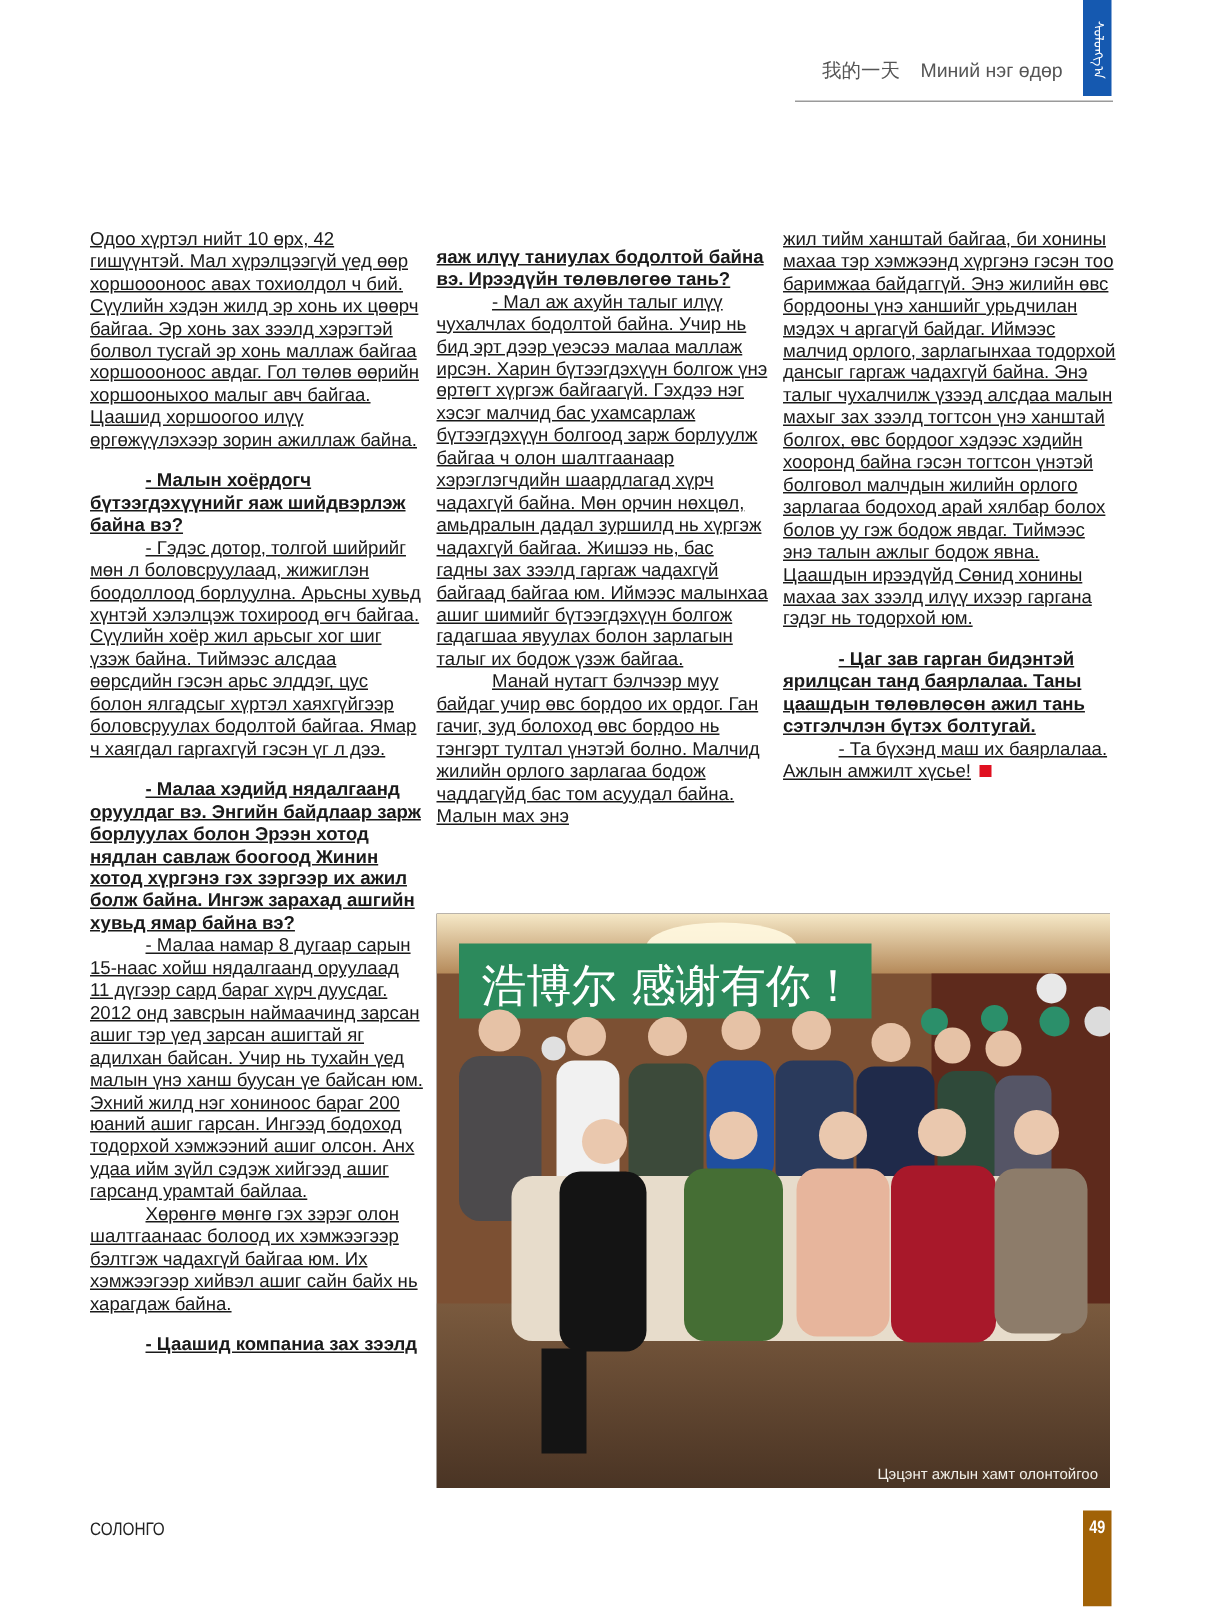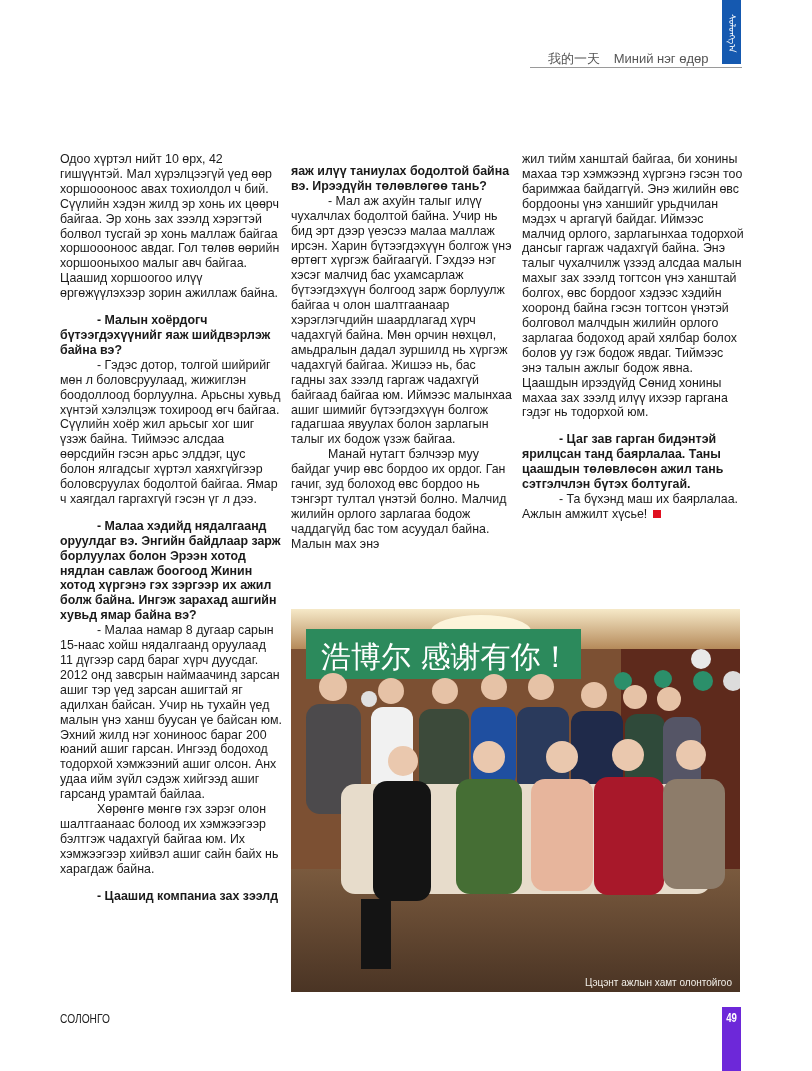--- a/index.html
+++ b/index.html
@@ -1,33 +1,33 @@
 <!DOCTYPE html>
 <html><head>
 <meta charset="utf-8">
 <style>
   html, body { margin:0; padding:0; }
   body { width:812px; height:1071px; background:#ffffff; position:relative; overflow:hidden; font-family:"Liberation Sans", sans-serif; color:#1a1a1a; }
   .top-tab { position:absolute; left:722px; top:0; width:19px; height:64px; background:#1559b0; }
   .top-tab .mong { position:absolute; left:2px; top:8px; width:15px; height:50px; color:#fff; font-size:9px; writing-mode:vertical-lr; line-height:15px; text-align:center; }
   .header-line { position:absolute; left:530px; top:67px; width:212px; height:1px; background:#9a9a9a; }
-  .header-text { position:absolute; left:548px; top:50px; font-size:13px; color:#555; white-space:nowrap; }
+  .header-text { position:absolute; left:548px; top:38px; font-size:13px; color:#555; white-space:nowrap; }
   .header-text .zh { margin-right:10px; }
   .col { position:absolute; top:152px; width:222px; font-size:12.4px; line-height:14.9px; }
-  .col p { margin:0; text-align:left; }
+  .col p { margin:0; text-align:left;text-decoration:underline; }
   .col p.ind { text-indent:37px; }
   .col p.q { font-weight:bold;margin-top:12px; }
   #col1 { left:60px; }
   #col2 { left:291px; }
   #col3 { left:522px; }
   .end-mark { display:inline-block; width:8px; height:8px; background:#e01020; margin-left:6px; vertical-align:0; }
   .photo { position:absolute; left:291px; top:609px; width:449px; height:383px; overflow:hidden; background:#737373; }
   .photo svg { display:block; }
   .footer-left { position:absolute; left:60px; top:1012px; font-size:12px; color:#222; letter-spacing:0; transform:scaleX(0.85); transform-origin:left; }
-  .page-tab { position:absolute; left:722px; top:1007px; width:19px; height:64px; background:#6d28d9; }
+  .page-tab { position:absolute; left:722px; top:1007px; width:19px; height:64px; background:#a16207; }
   .page-tab span { position:absolute; top:4px; left:0; width:19px; text-align:center; color:#fff; font-size:12px; font-weight:bold; transform:scaleX(0.8); }
 </style>
 </head>
 <body>
 
 <div class="top-tab">
   <div class="mong">ᠰᠣᠯᠣᠩᠭ᠎ᠠ</div>
 </div>
 <div class="header-text">
   <span class="zh">我的一天</span>

